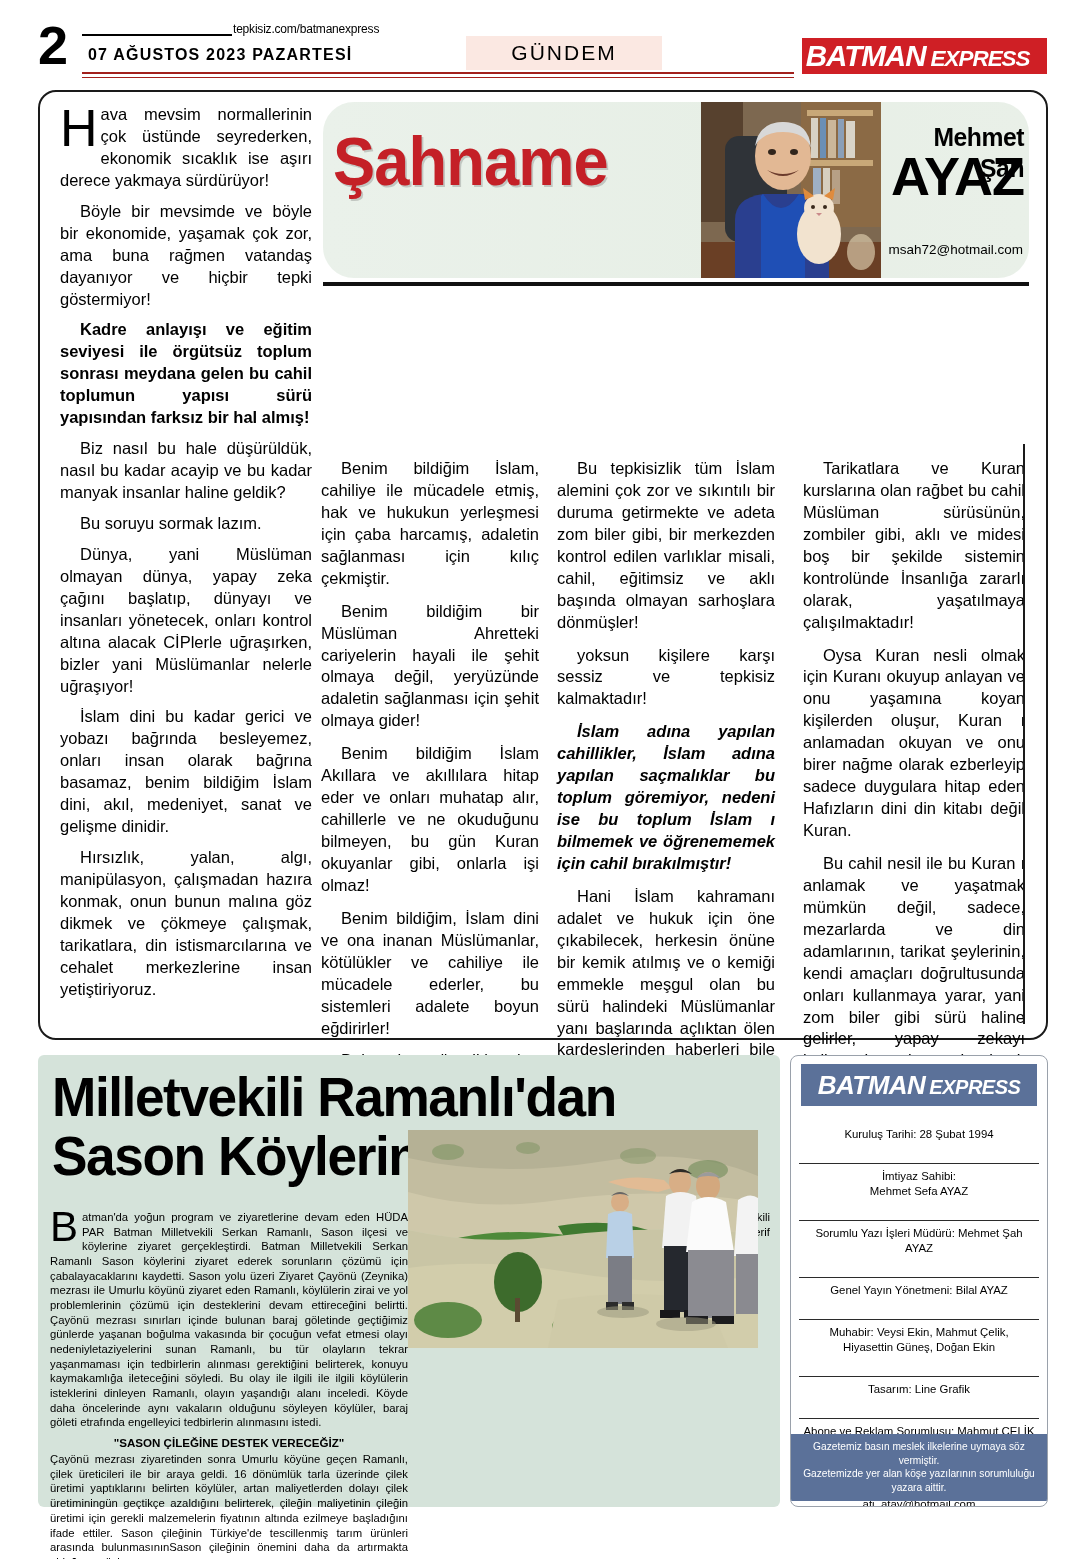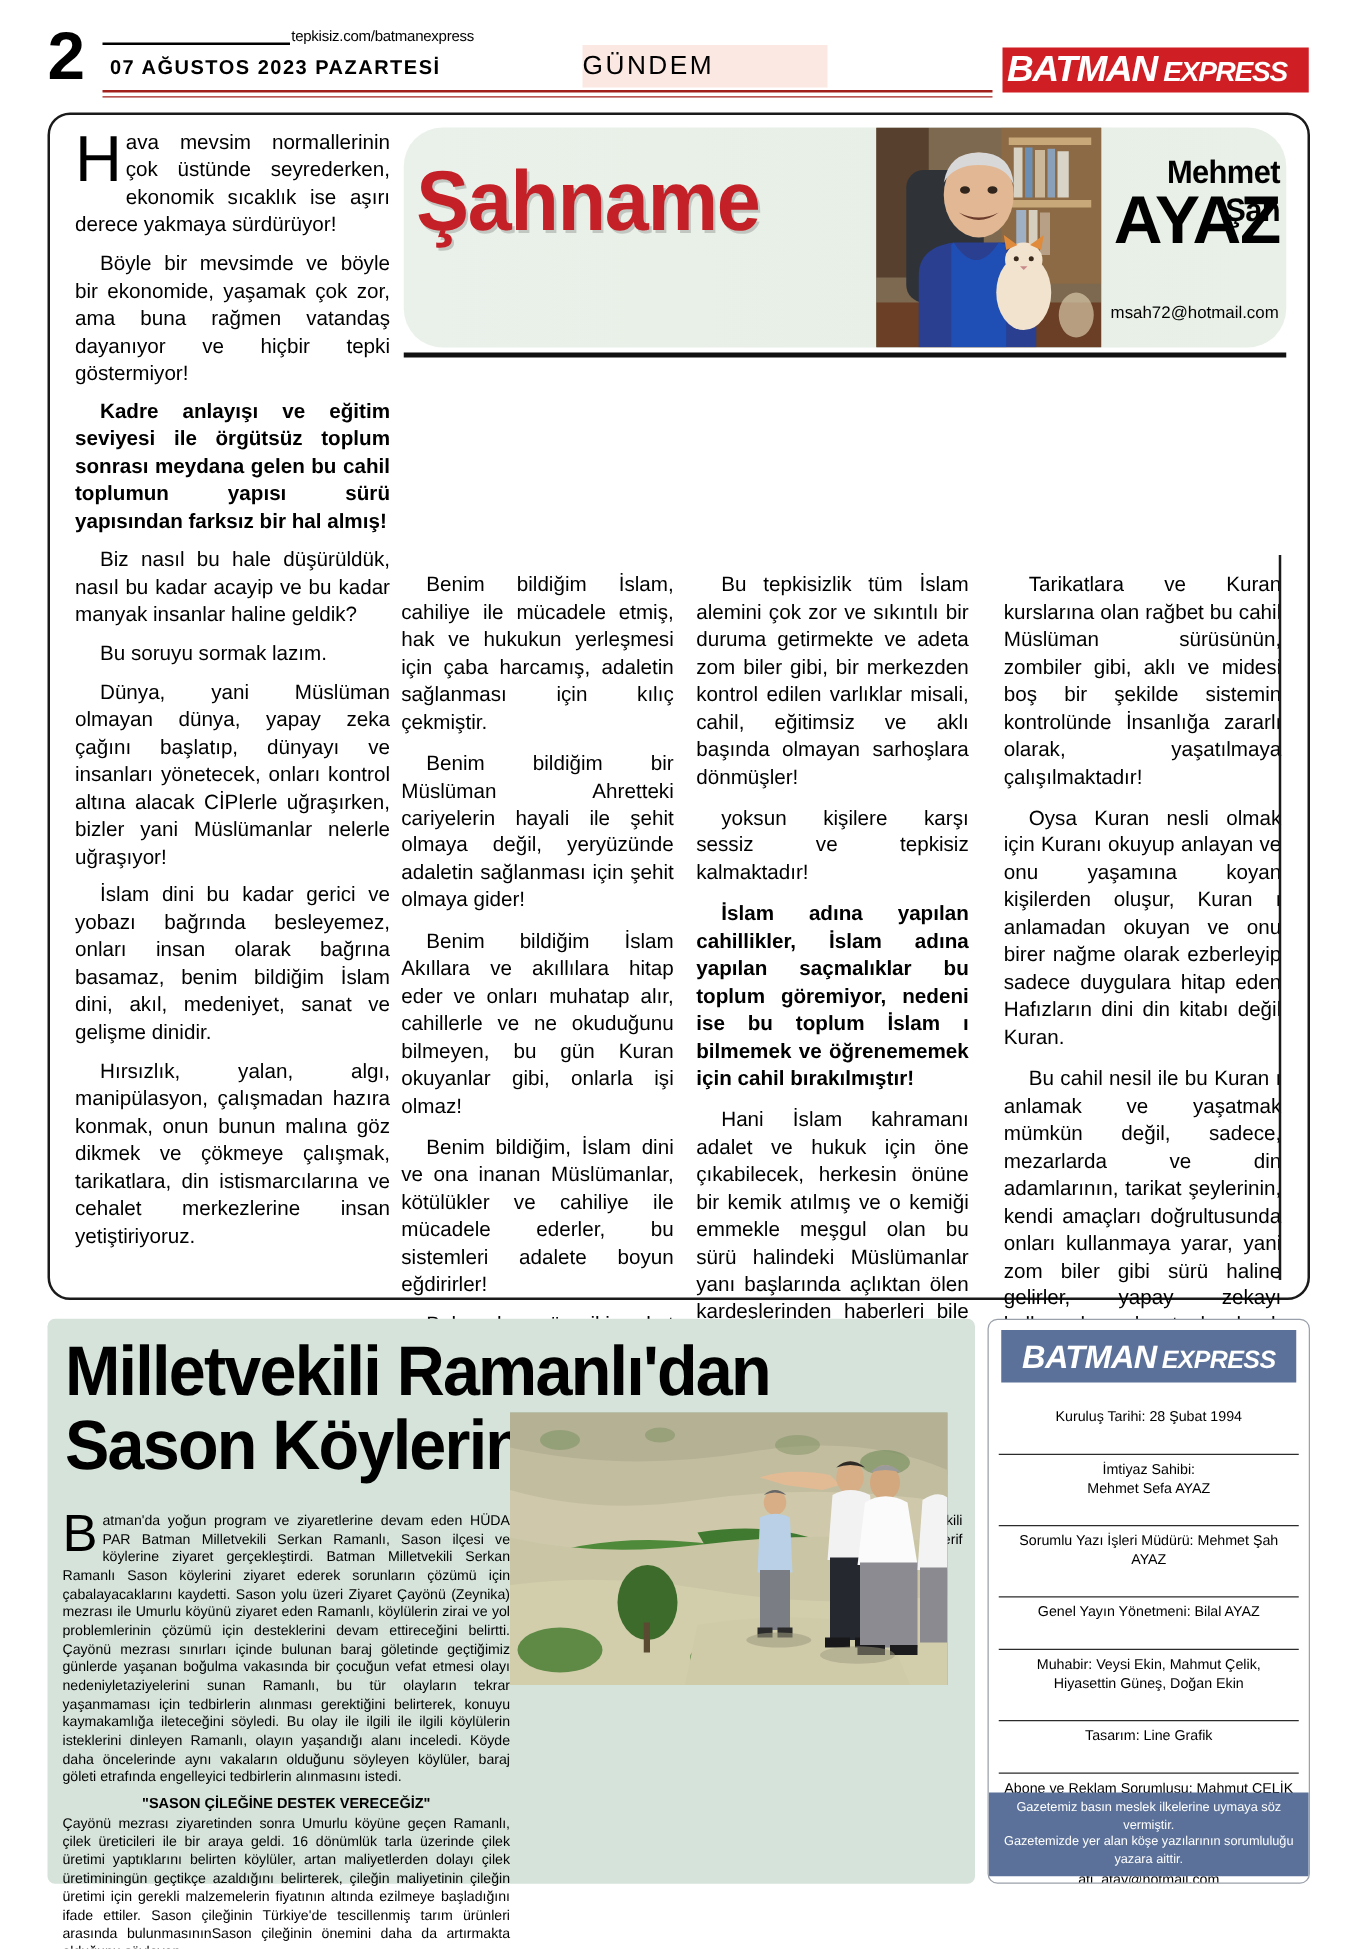--- a/index.html
+++ b/index.html
@@ -31,21 +31,21 @@
   }
   .date-line {
     position:absolute; left:88px; top:46px;
     font-size:16px; font-weight:bold; letter-spacing:1.2px; white-space:nowrap;
   }
   .gundem-box {
     position:absolute; left:466px; top:36px; width:196px; height:34px;
     background:#fbe8e2;
   }
   .gundem-box span {
-    display:block; text-align:left; line-height:34px;
+    display:block; text-align:center; line-height:34px;
     font-size:21px; letter-spacing:2px;
   }
   .hdr-rule-a {
     position:absolute; left:82px; top:72px; width:712px; height:0;
     border-top:2px solid #a2201c;
   }
   .hdr-rule-b {
     position:absolute; left:82px; top:77px; width:712px; height:0;
     border-top:1px solid #a2201c;
   }
@@ -131,21 +131,21 @@
 
   .art-cols { position:absolute; left:281px; top:355px; width:710px; height:578px; }
   .art-col {
     position:absolute; top:0; width:218px;
     font-size:16.5px; line-height:1.33; text-align:justify;
   }
   .art-col.c2 { left:0px; }
   .art-col.c3 { left:236px; }
   .art-col.c4 { left:482px; width:222px; }
   .art-col p { margin:11px 0 9px 0; text-indent:20px; }
-  .art-col p.b { font-weight:bold; }
+  .art-col p.b { font-weight:bold;font-style:italic; }
   .vdiv {
     position:absolute; top:-3px; width:0; height:580px; border-left:2px solid #1a1a1a;
   }
   .vdiv.v1 { left:702px; }
 
   
   .news {
     position:absolute; left:38px; top:1055px; width:742px; height:452px;
     background:#d5e3da;
     border-radius:6px;

